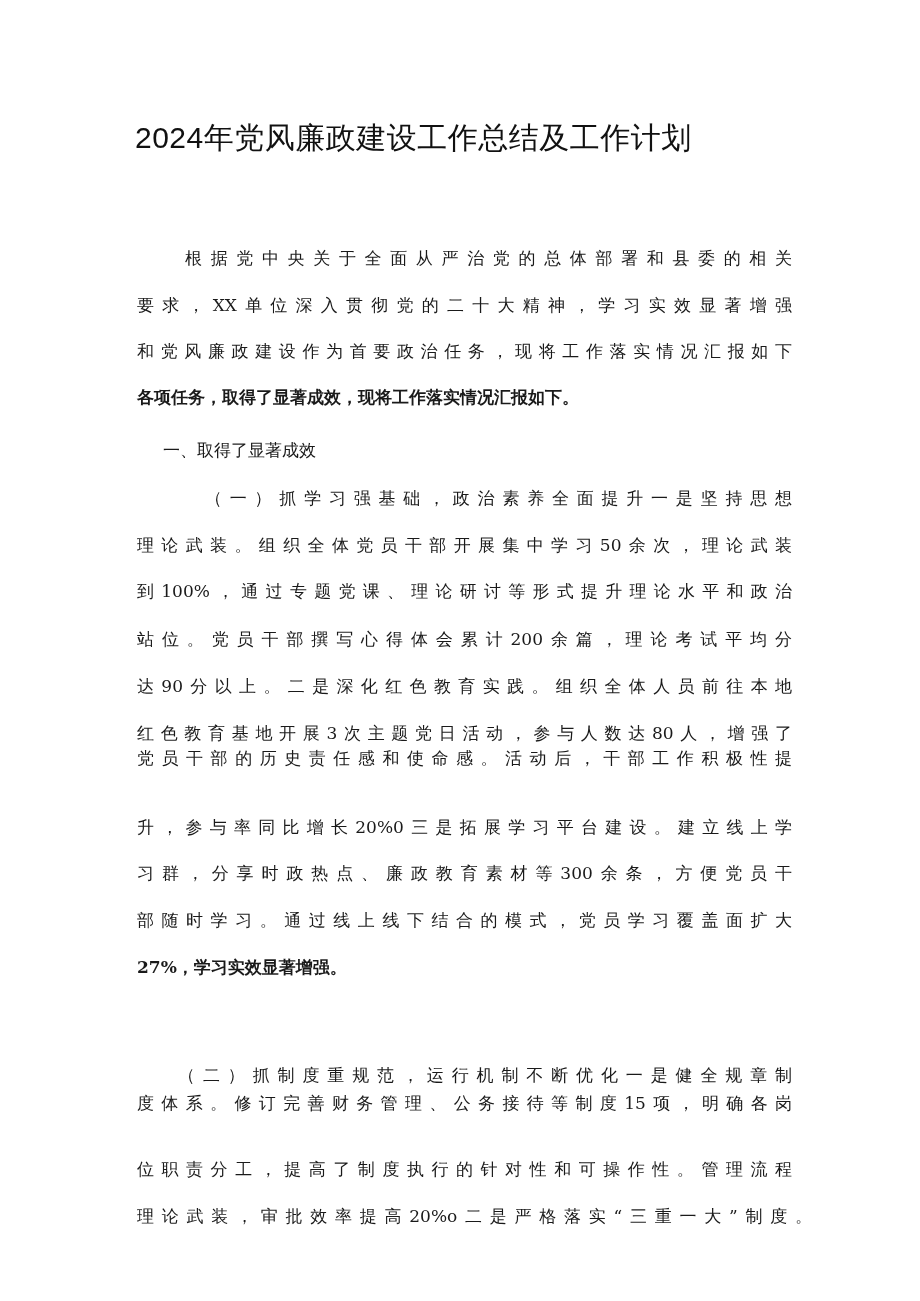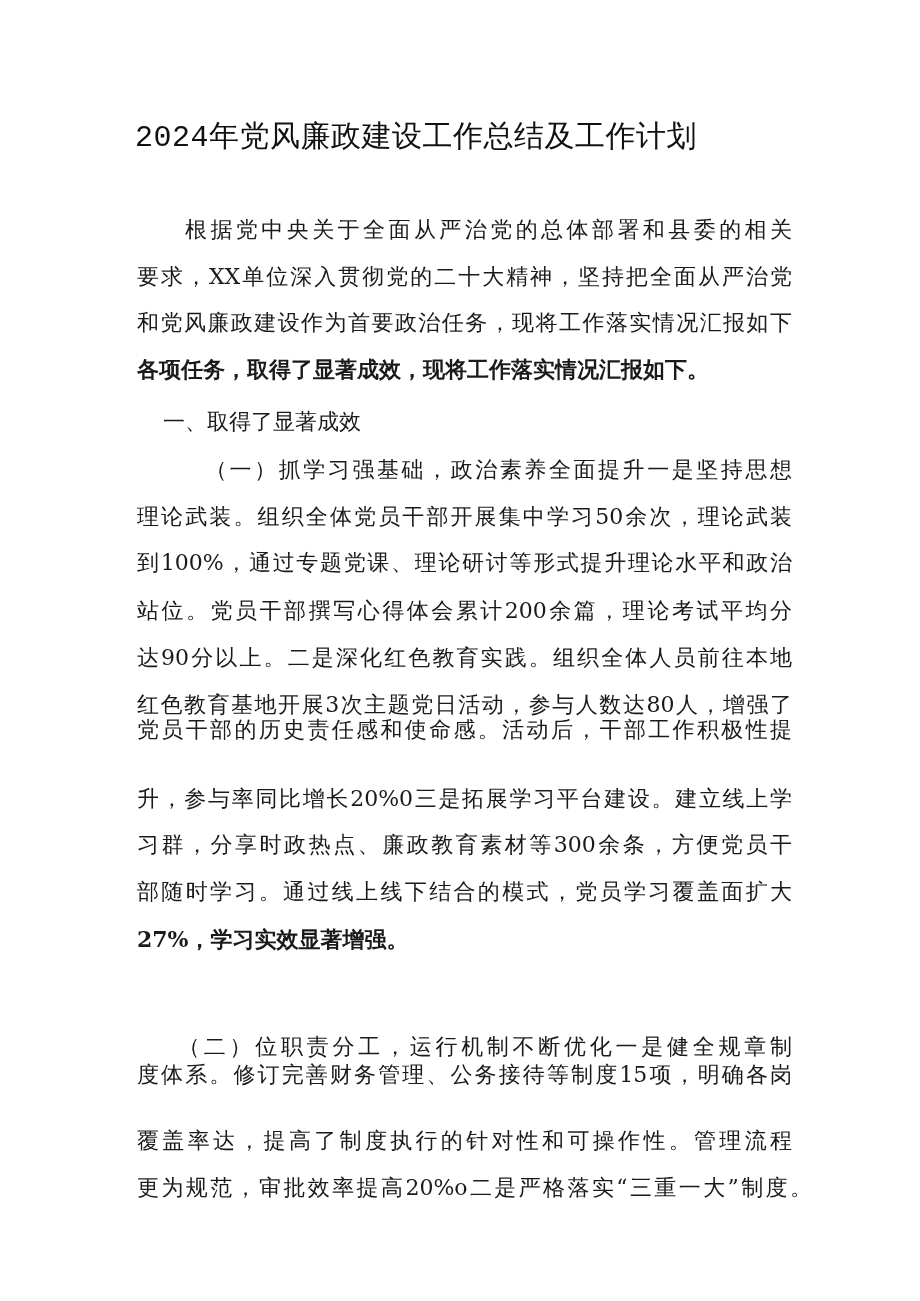--- a/index.html
+++ b/index.html
@@ -1,37 +1,37 @@
 <!DOCTYPE html>
 <html><head>
 <meta charset="utf-8">
 <style>
   html, body { margin:0; padding:0; background:#ffffff; }
   body { width:920px; height:1301px; position:relative; overflow:hidden;
          font-family: "DejaVu Serif", "Liberation Serif", serif; color:#1a1a1a; }
   .title { position:absolute; left:135px; top:116px; font-size:30px; line-height:44px;
-           font-family: Liberation Mono, monospace; letter-spacing:0.5px; white-space:nowrap; color:#111; }
-  .line { position:absolute; left:137px; width:655px; font-size:22px; line-height:30px;
-          white-space:nowrap; text-align:justify; text-align-last:justify; letter-spacing:0; }
+           font-family: Liberation Sans, sans-serif; letter-spacing:0.5px; white-space:nowrap; color:#111; }
+  .line { position:absolute; left:137px; width:655px; font-size:17px; line-height:30px;
+          white-space:nowrap; text-align:justify; text-align-last:justify; letter-spacing:0;margin-top:28px; }
   .line.last { text-align-last:left;font-weight:bold; }
   .line.ind { left:185px; width:607px; }
   .line.ind2 { left:205px; width:587px; }
   .line.ind-h { left:163px; width:auto; text-align-last:left; }
   .line.ind3 { left:178px; width:614px; }
   .line.wide { width:675px; }
 </style>
 </head>
 <body>
 
 <div>
   <div class="title">2024年党风廉政建设工作总结及工作计划</div>
 
   <div>
     <div class="line ind" style="top:215px">根据党中央关于全面从严治党的总体部署和县委的相关</div>
-    <div class="line" style="top:262px">要求，XX单位深入贯彻党的二十大精神，坚持把全面从严治党</div>
+    <div class="line" style="top:262px">要求，XX单位深入贯彻党的二十大精神，学习实效显著增强</div>
     <div class="line" style="top:308px">和党风廉政建设作为首要政治任务，现将工作落实情况汇报如下</div>
     <div class="line last" style="top:354px">各项任务，取得了显著成效，现将工作落实情况汇报如下。</div>
   </div>
 
   <div class="line ind-h" style="top:407px">一、取得了显著成效</div>
 
   <div>
     <div class="line ind2" style="top:455px">（一）抓学习强基础，政治素养全面提升一是坚持思想</div>
     <div class="line" style="top:502px">理论武装。组织全体党员干部开展集中学习50余次，理论武装</div>
     <div class="line" style="top:548px">到100%，通过专题党课、理论研讨等形式提升理论水平和政治</div>
@@ -39,18 +39,18 @@
     <div class="line" style="top:643px">达90分以上。二是深化红色教育实践。组织全体人员前往本地</div>
     <div class="line" style="top:690px">红色教育基地开展3次主题党日活动，参与人数达80人，增强了</div>
     <div class="line" style="top:715px">党员干部的历史责任感和使命感。活动后，干部工作积极性提</div>
     <div class="line" style="top:784px">升，参与率同比增长20%0三是拓展学习平台建设。建立线上学</div>
     <div class="line" style="top:830px">习群，分享时政热点、廉政教育素材等300余条，方便党员干</div>
     <div class="line" style="top:877px">部随时学习。通过线上线下结合的模式，党员学习覆盖面扩大</div>
     <div class="line last" style="top:924px">27%，学习实效显著增强。</div>
   </div>
 
   <div>
-    <div class="line ind3" style="top:1032px">（二）位职责分工，运行机制不断优化一是健全规章制</div>
+    <div class="line ind3" style="top:1032px">（二）抓制度重规范，运行机制不断优化一是健全规章制</div>
     <div class="line" style="top:1060px">度体系。修订完善财务管理、公务接待等制度15项，明确各岗</div>
-    <div class="line" style="top:1126px">覆盖率达，提高了制度执行的针对性和可操作性。管理流程</div>
-    <div class="line wide" style="top:1173px">更为规范，审批效率提高20%o二是严格落实“三重一大”制度。</div>
+    <div class="line" style="top:1126px">位职责分工，提高了制度执行的针对性和可操作性。管理流程</div>
+    <div class="line wide" style="top:1173px">理论武装，审批效率提高20%o二是严格落实“三重一大”制度。</div>
   </div>
 </div>
 
 </body></html>

